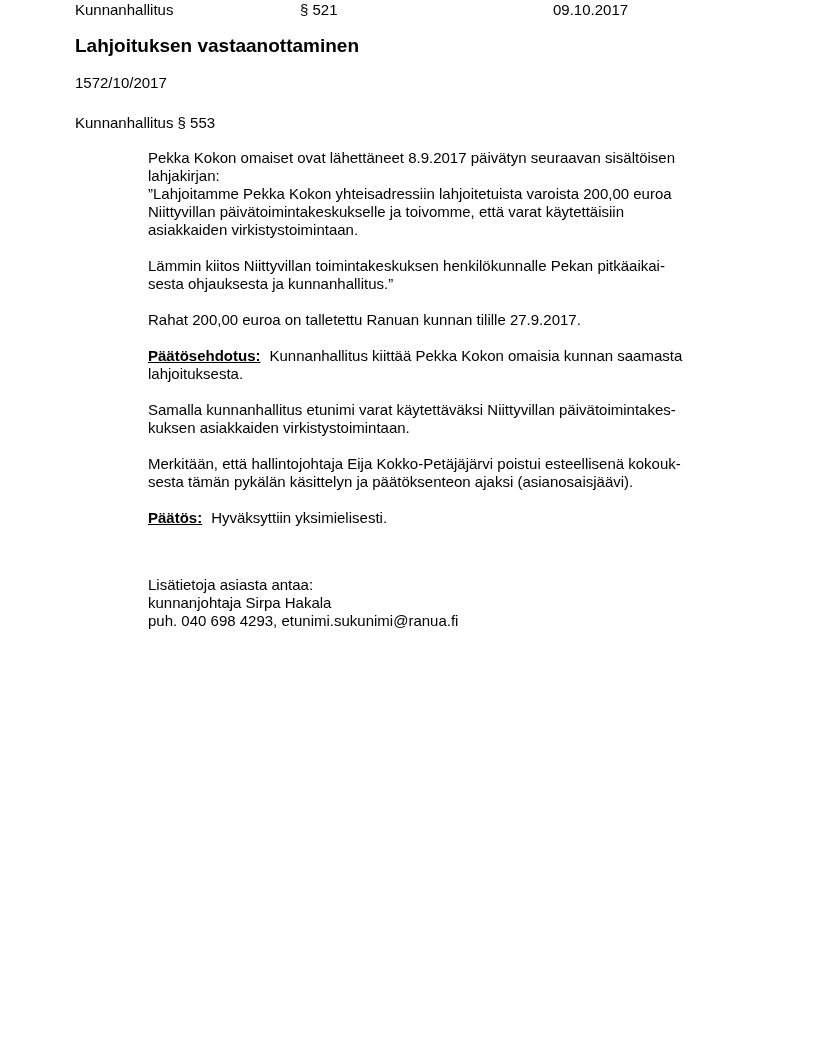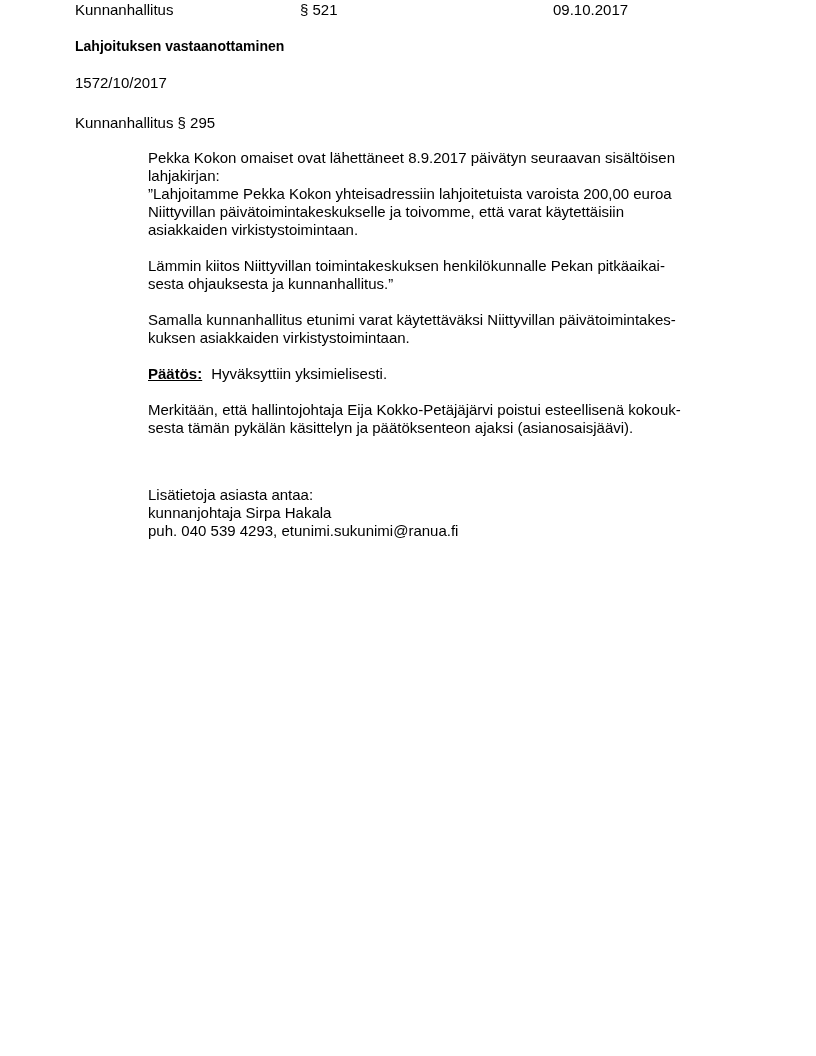--- a/index.html
+++ b/index.html
@@ -27,21 +27,21 @@
   }
   .doc-header .hdr-org     { position: absolute; left: 0; top: 0; white-space: nowrap; }
   .doc-header .hdr-section { position: absolute; left: 225px; top: 0; white-space: nowrap; }
   .doc-header .hdr-date    { position: absolute; left: 461px; top: 0; white-space: nowrap; margin-left: 17px; }
 
   .doc-title {
     position: absolute;
     top: 36px;
     left: 75px;
     margin: 0;
-    font-size: 14px;
+    font-size: 19px;
     line-height: 20px;
     font-weight: bold;
     white-space: nowrap;
   }
   .case-number {
     position: absolute;
     top: 74px;
     left: 75px;
     white-space: nowrap;
   }
@@ -80,42 +80,45 @@
   <div class="doc-header">
     <span class="hdr-org">Kunnanhallitus</span>
     <span class="hdr-section">§ 521</span>
     <span class="hdr-date">09.10.2017</span>
   </div>
 
   <h1 class="doc-title">Lahjoituksen vastaanottaminen</h1>
 
   <div class="case-number">1572/10/2017</div>
 
-  <div class="section-ref">Kunnanhallitus § 295</div>
+  <div class="section-ref">Kunnanhallitus § 553</div>
 
   <div class="body-block">
 
     <p class="para"><span class="para-text">Pekka Kokon omaiset ovat lähettäneet 8.9.2017 päivätyn seuraavan sisältöisen
 lahjakirjan:
 ”Lahjoitamme Pekka Kokon yhteisadressiin lahjoitetuista varoista 200,00 euroa
 Niittyvillan päivätoimintakeskukselle ja toivomme, että varat käytettäisiin
 asiakkaiden virkistystoimintaan.</span></p>
 
     <p class="para"><span class="para-text">Lämmin kiitos Niittyvillan toimintakeskuksen henkilökunnalle Pekan pitkäaikai-
 sesta ohjauksesta ja kunnanhallitus.”</span></p>
 
+    <p class="para"><span class="para-text">Rahat 200,00 euroa on talletettu Ranuan kunnan tilille 27.9.2017.</span></p>
 
+    <p class="para"><span class="para-label">Päätösehdotus:</span><span class="para-text">Kunnanhallitus kiittää Pekka Kokon omaisia kunnan saamasta
+lahjoituksesta.</span></p>
 
     <p class="para"><span class="para-text">Samalla kunnanhallitus etunimi varat käytettäväksi Niittyvillan päivätoimintakes-
 kuksen asiakkaiden virkistystoimintaan.</span></p>
 
-    <p class="para"><span class="para-label">Päätös:</span><span class="para-text">Hyväksyttiin yksimielisesti.</span></p>
-
     <p class="para"><span class="para-text">Merkitään, että hallintojohtaja Eija Kokko-Petäjäjärvi poistui esteellisenä kokouk-
 sesta tämän pykälän käsittelyn ja päätöksenteon ajaksi (asianosaisjäävi).</span></p>
 
+    <p class="para"><span class="para-label">Päätös:</span><span class="para-text">Hyväksyttiin yksimielisesti.</span></p>
+
     <p class="para para-contact"><span class="para-text">Lisätietoja asiasta antaa:
 kunnanjohtaja Sirpa Hakala
-puh. 040 539 4293, etunimi.sukunimi@ranua.fi</span></p>
+puh. 040 698 4293, etunimi.sukunimi@ranua.fi</span></p>
 
   </div>
 
 </div>
 
 </body></html>

